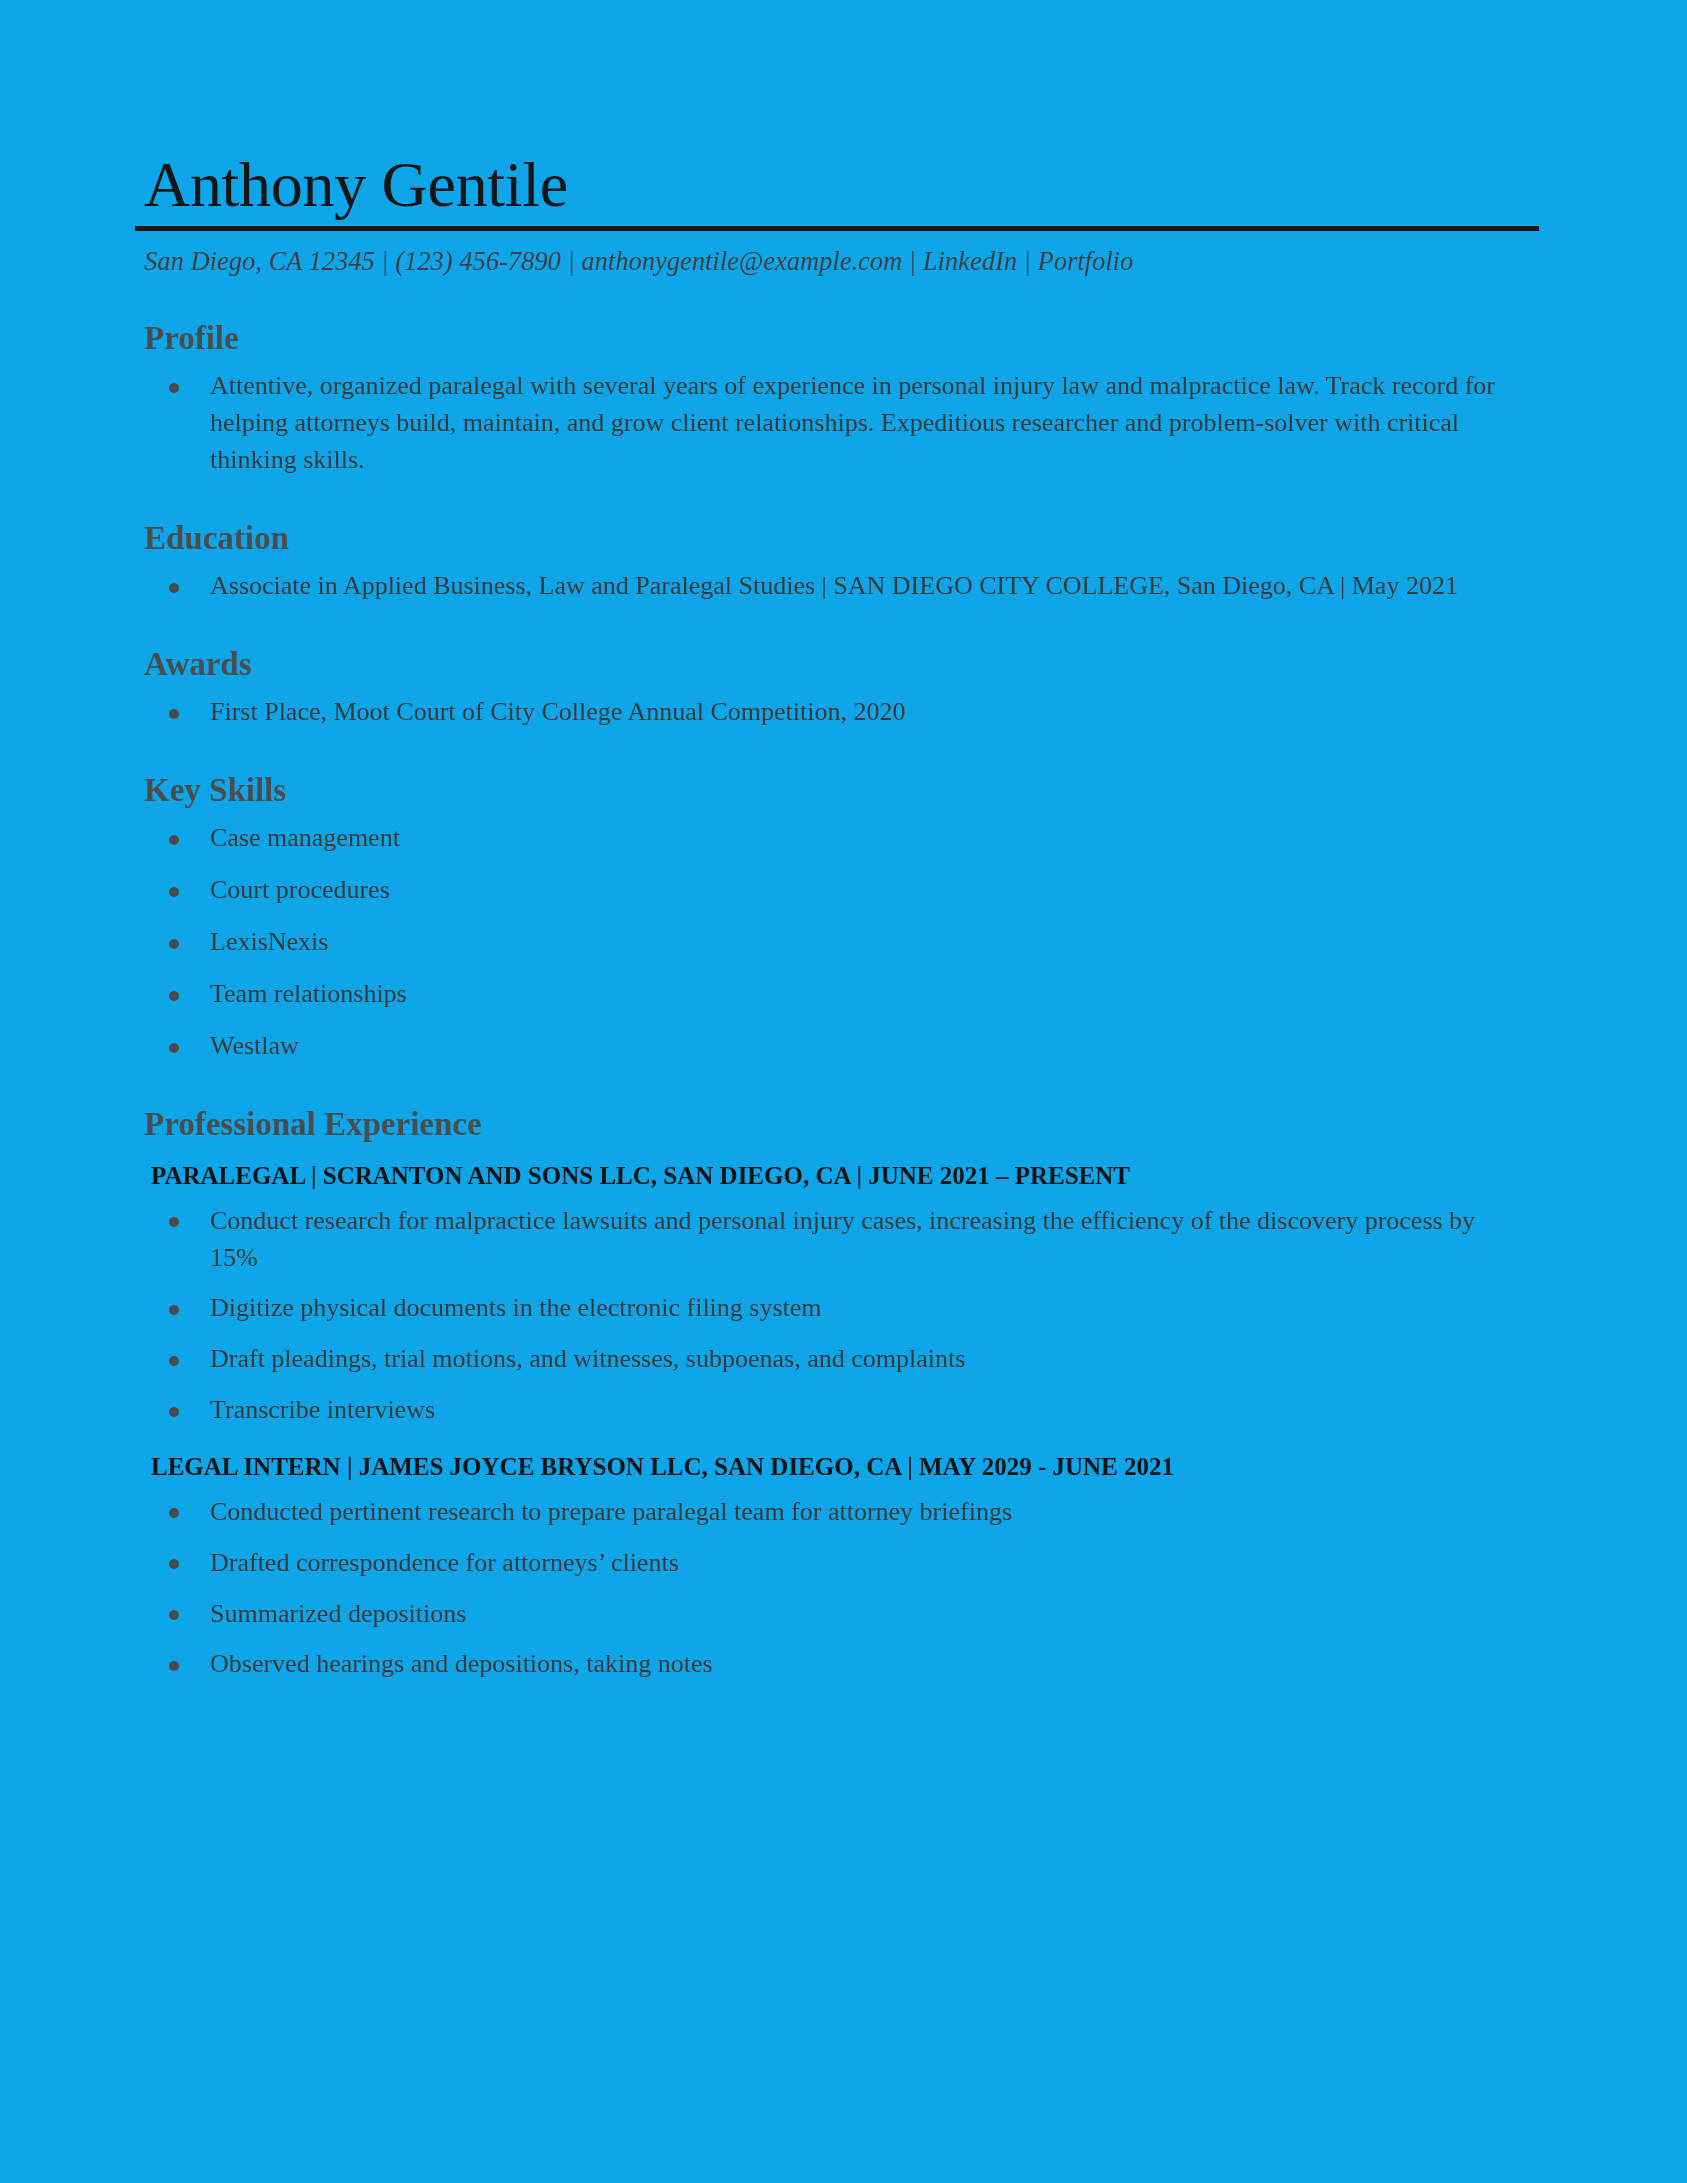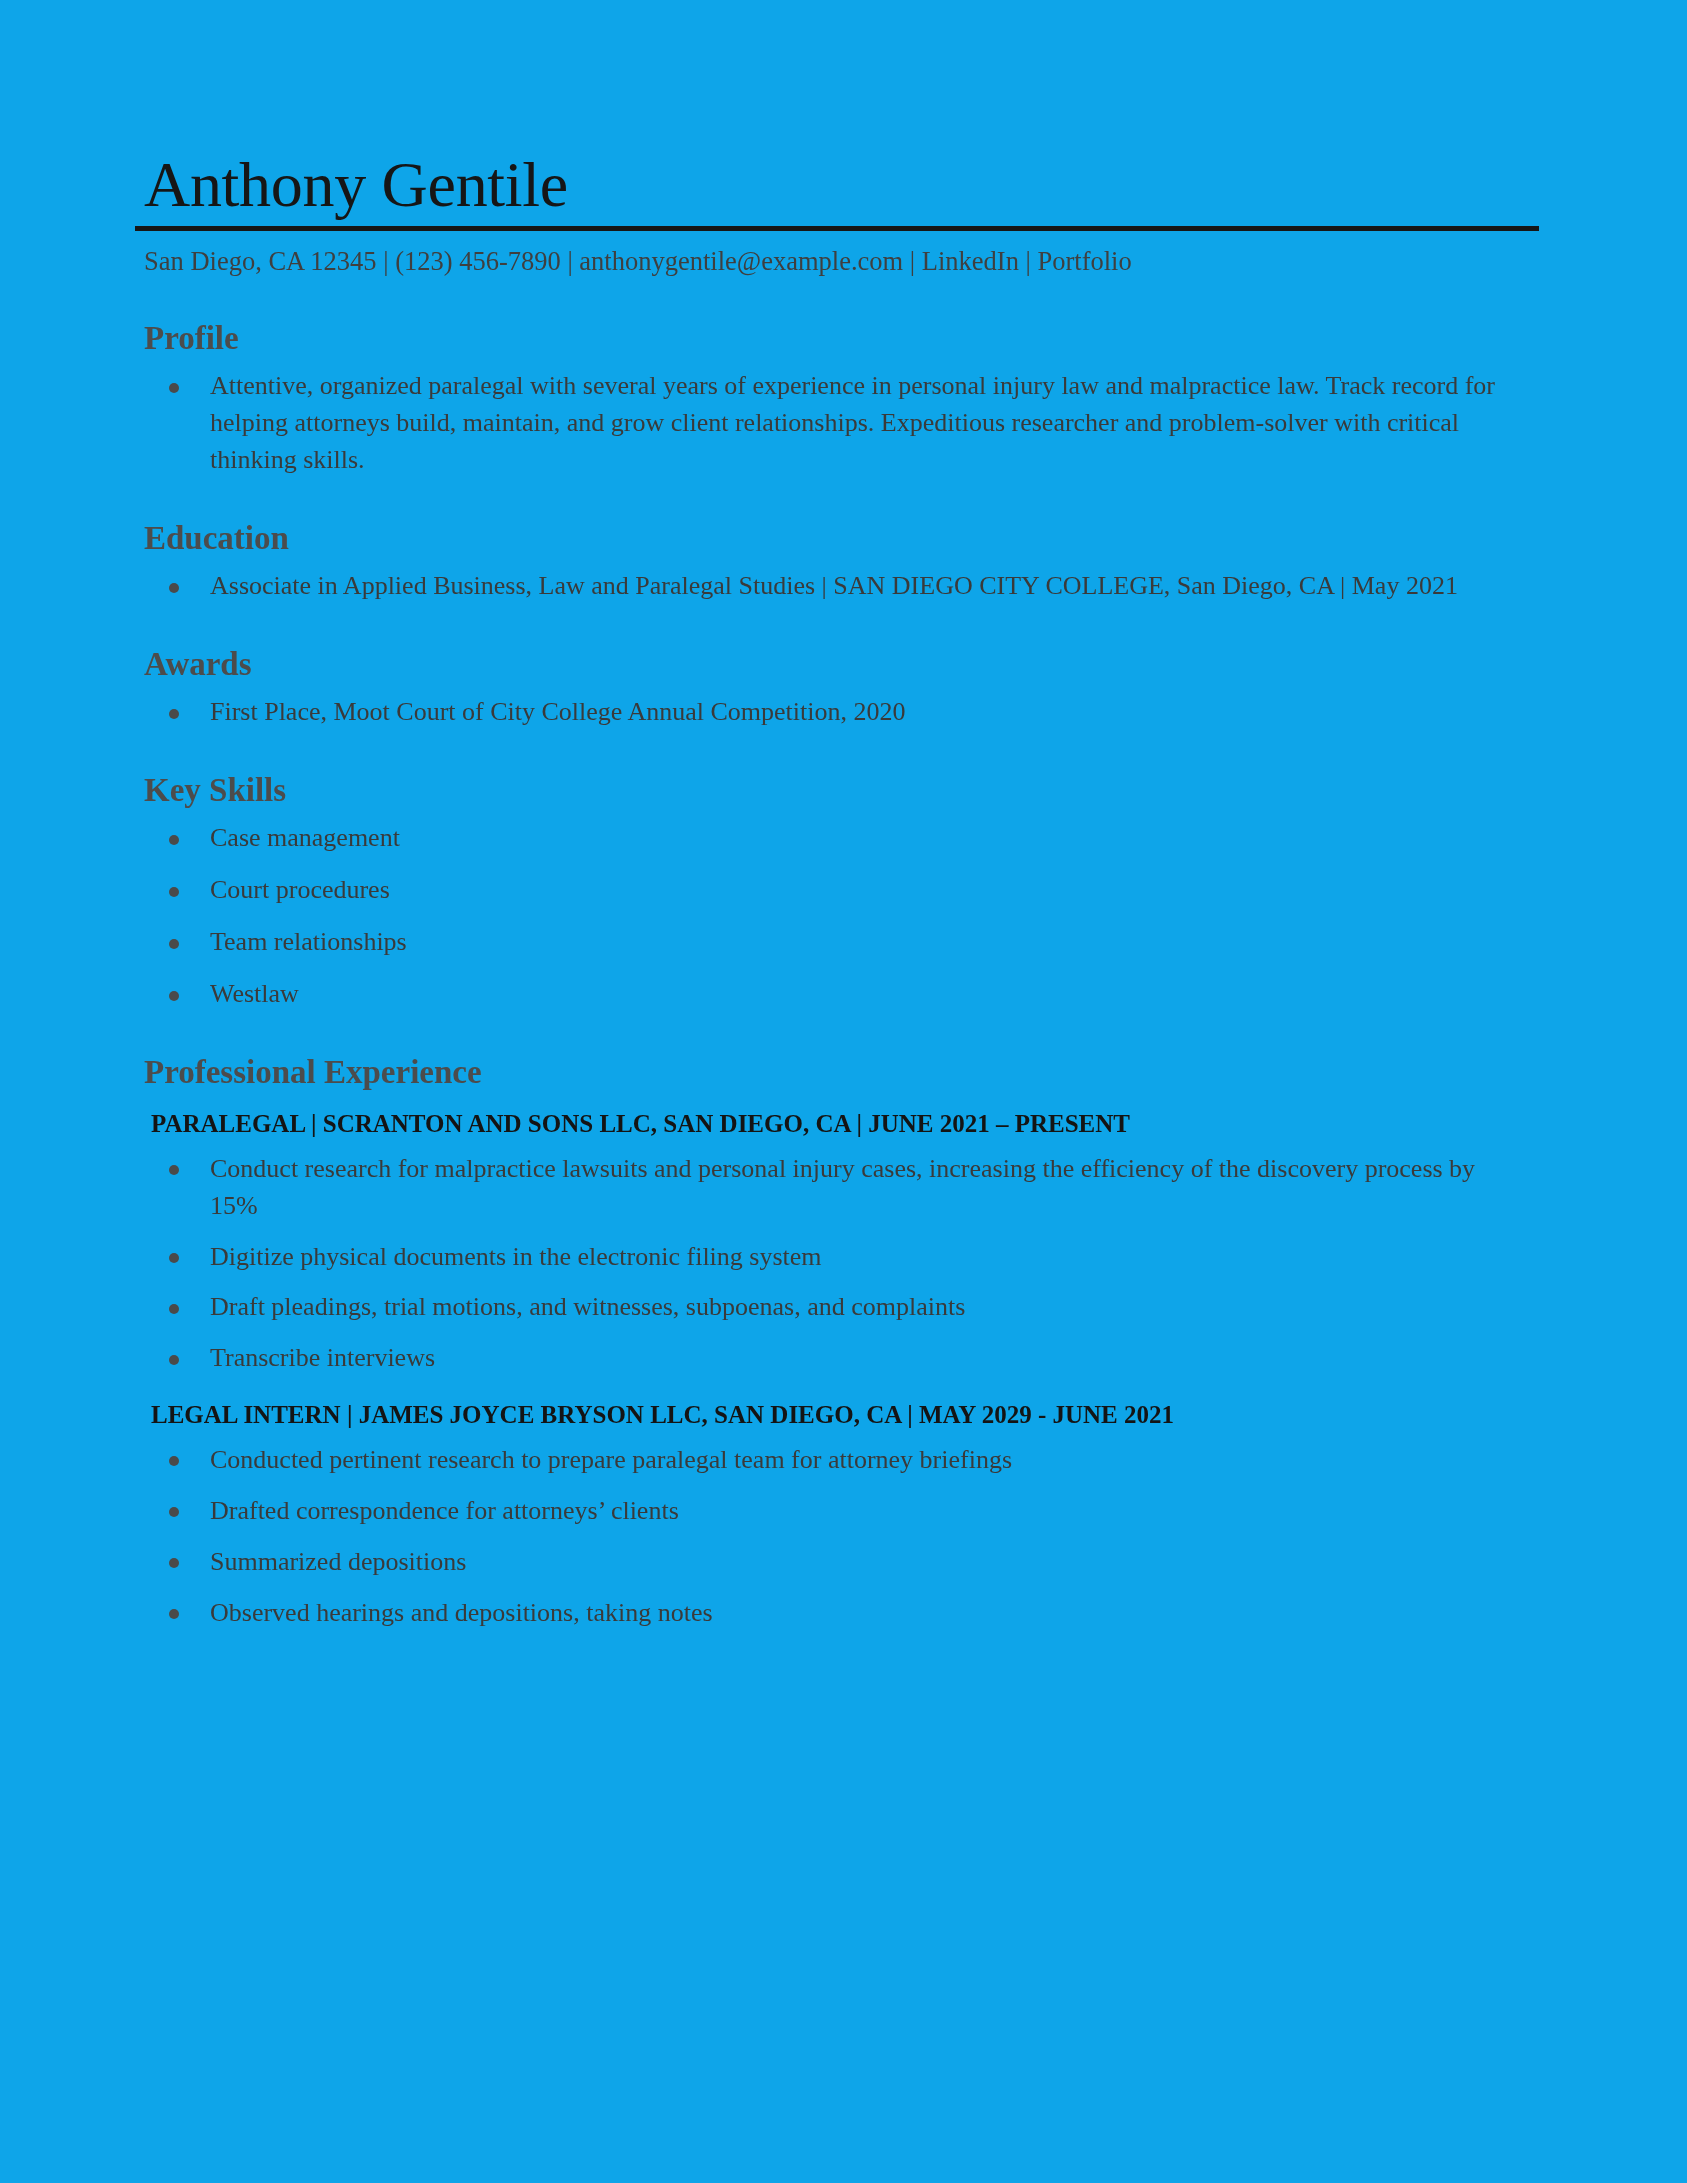--- a/index.html
+++ b/index.html
@@ -41,20 +41,21 @@
     width: 1404px;
     margin: 0 0 14.6px -8.6px;
   }
 
   .contact-line {
     font-size: 26.5px;
     line-height: 1.25;
     color: #3f3f3f;
     margin: 0 0 0 0;
     white-space: nowrap;
+    font-style: italic;
   }
 
   
   .section {
     margin-top: 41px;
   }
 
   .section-heading {
     font-size: 33px;
     line-height: 1.1;
@@ -156,20 +157,21 @@
     <ul class="bullets">
       <li class="bullet-wide">First Place, Moot Court of City College Annual Competition, 2020</li>
     </ul>
   </div>
 
   <div class="section">
     <h2 class="section-heading">Key Skills</h2>
     <ul class="bullets spaced">
       <li>Case management</li>
       <li>Court procedures</li>
+      <li>LexisNexis</li>
       <li>Team relationships</li>
       <li>Westlaw</li>
     </ul>
   </div>
 
   <div class="section">
     <h2 class="section-heading">Professional Experience</h2>
 
     <div class="job">
       <div class="job-title">PARALEGAL | SCRANTON AND SONS LLC, SAN DIEGO, CA | JUNE 2021 – PRESENT</div>

